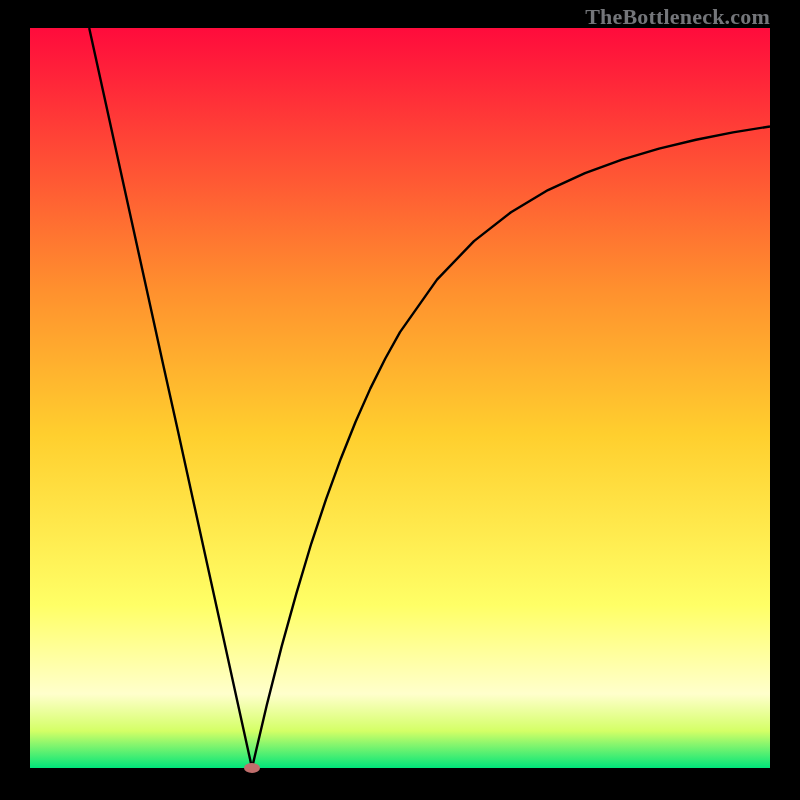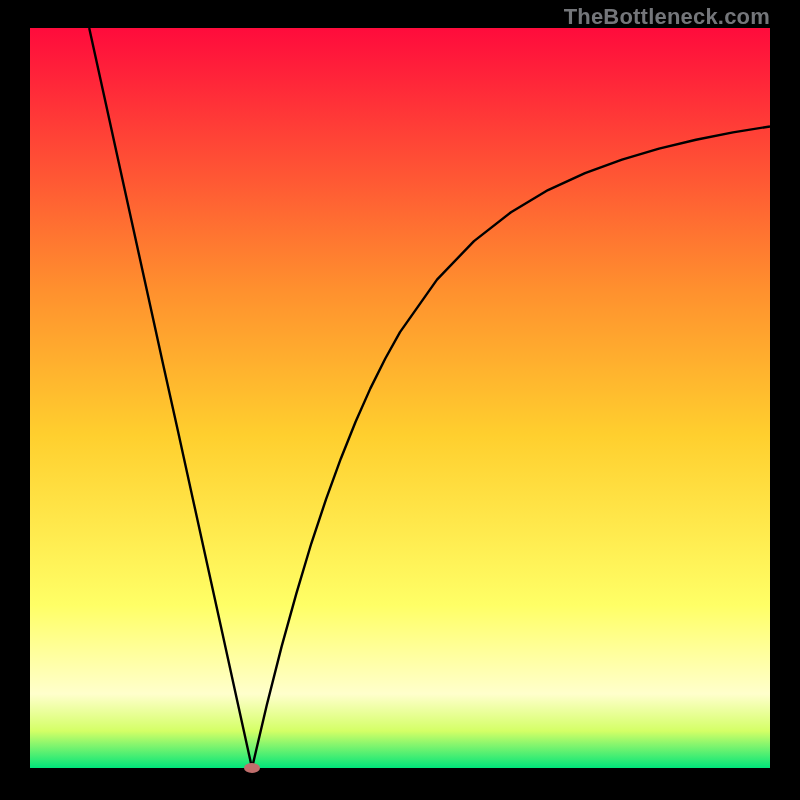--- a/index.html
+++ b/index.html
@@ -22,21 +22,21 @@
     position: absolute;
     left: 0;
     top: 0;
     width: 740px;
     height: 740px;
   }
   .attribution {
     position: absolute;
     top: 4px;
     right: 30px;
-    font-family: Liberation Sans, sans-serif;
+    font-family: Liberation Serif, serif;
     font-size: 22px;
     font-weight: 600;
     color: #74767a;
     letter-spacing: 0.2px;
     text-align: right;
   }
   .marker {
     position: absolute;
     width: 16px;
     height: 10px;

